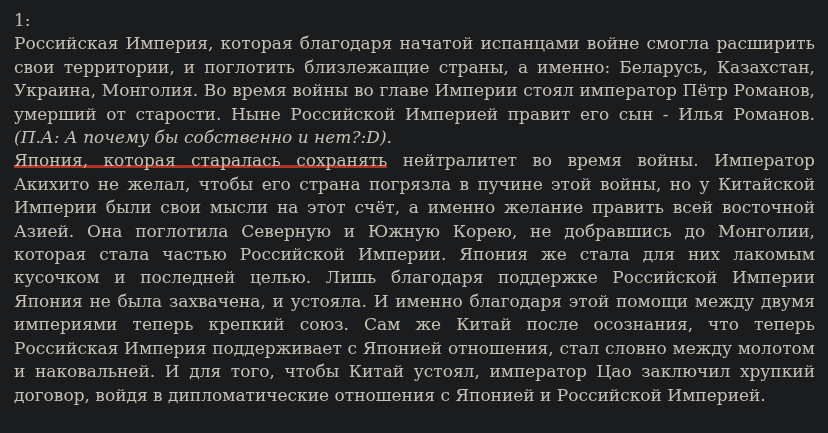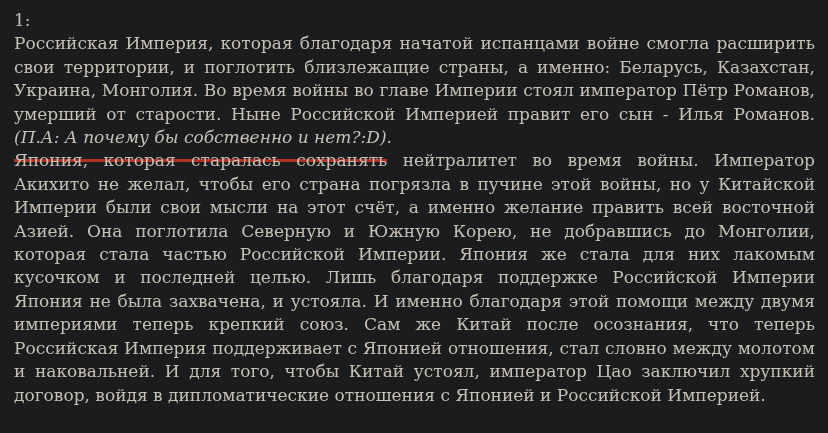--- a/index.html
+++ b/index.html
@@ -26,21 +26,21 @@
     text-align: left;
     white-space: pre;
   }
   .para {
     margin: 0;
     text-align: justify;
   }
   .annotation {
     font-style: italic;
     border-bottom: 3px solid #b23222;
-    padding-bottom: 12px;
+    padding-bottom: 18px;
   }
 </style>
 </head>
 <body>
 
 <div class="page">
   <div class="section-label">1:</div>
 
   <p class="para"><span>Российская Империя, которая благодаря начатой испанцами войне смогла расширить свои территории, и поглотить близлежащие страны, а именно: Беларусь, Казахстан, Украина, Монголия. Во время войны во главе Империи стоял император Пётр Романов, умерший от старости. Ныне Российской Империей правит его сын - Илья Романов. </span><span class="annotation">(П.А: А почему бы собственно и нет?:D)</span><span>.</span></p>
 

